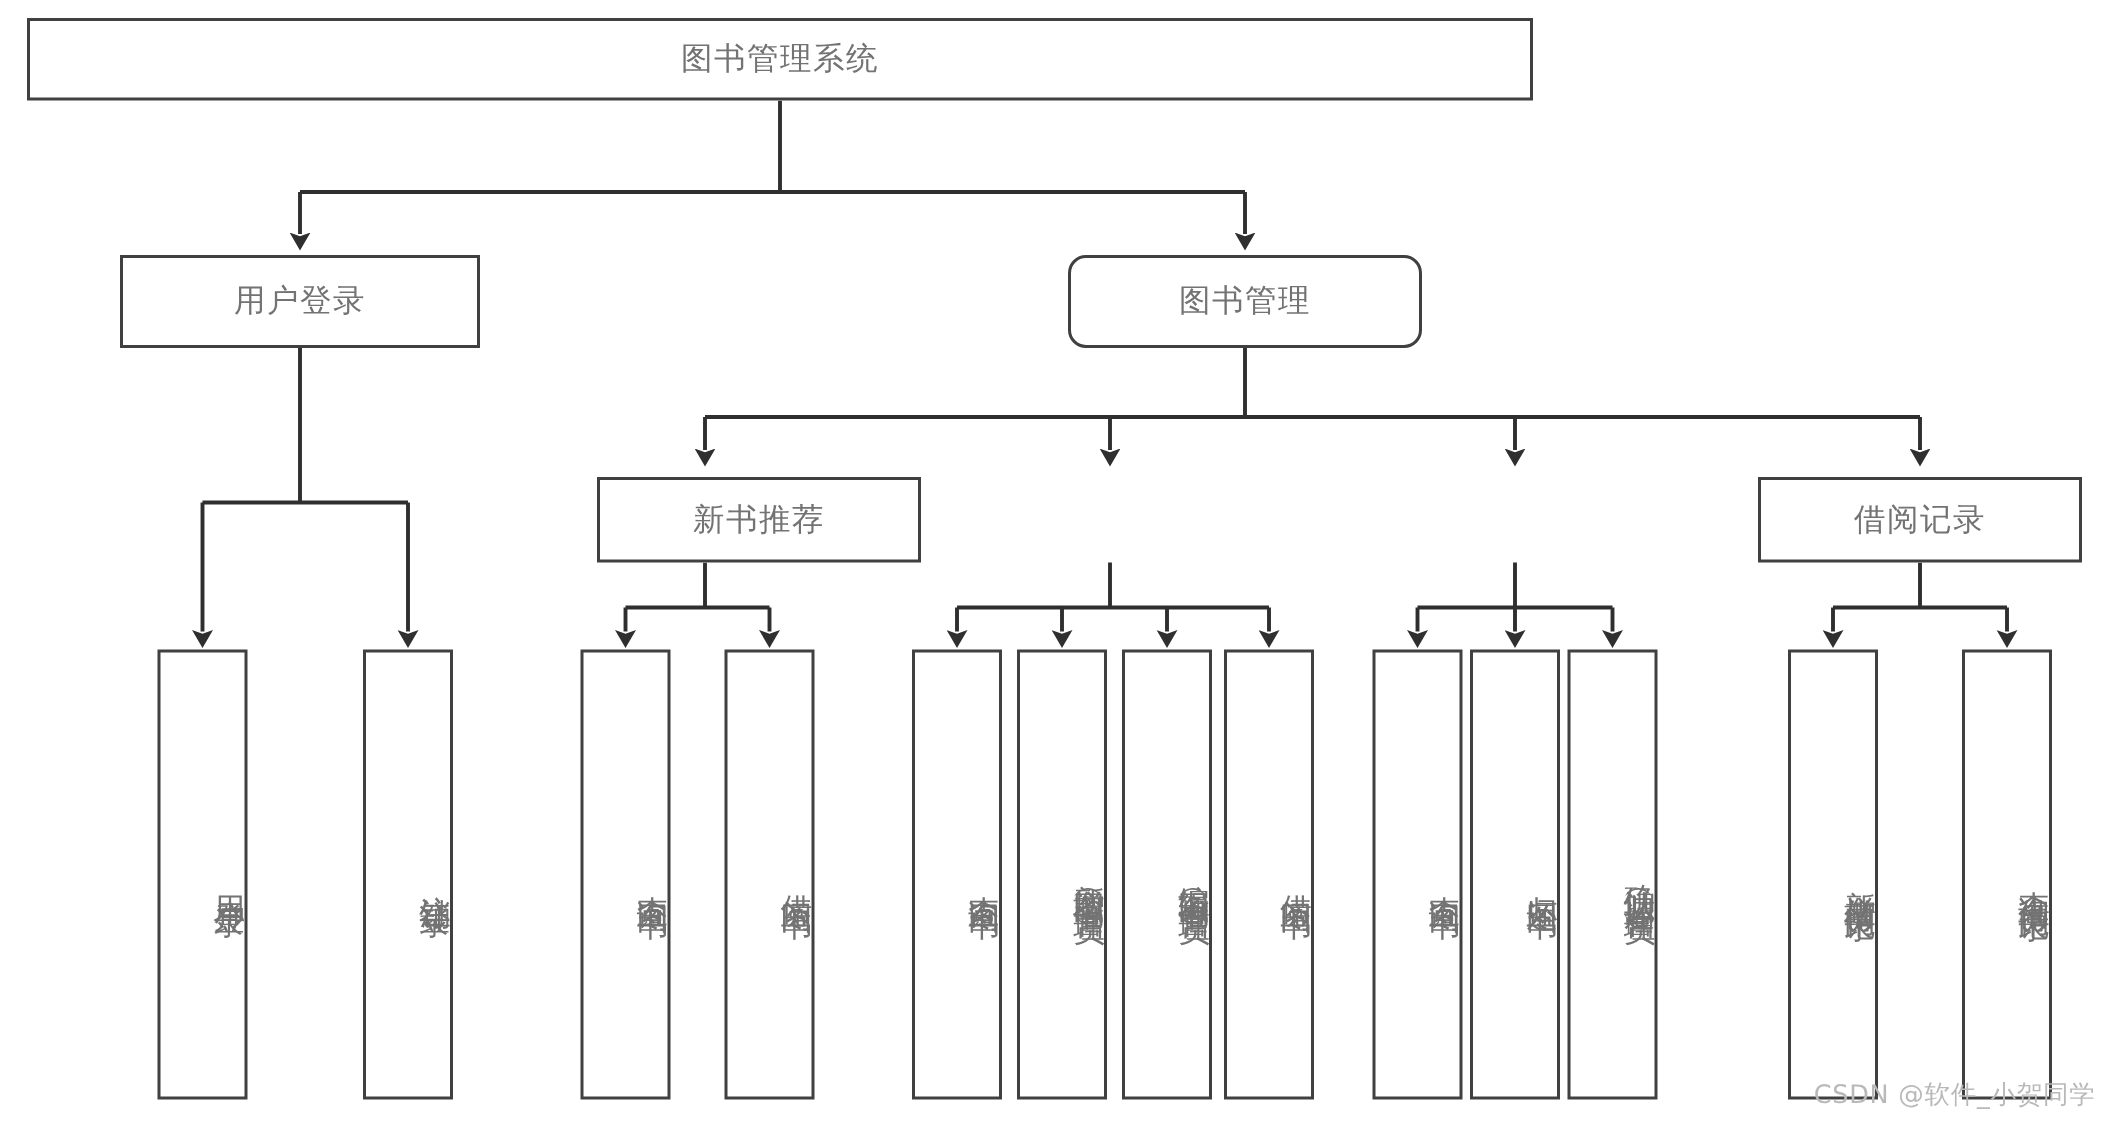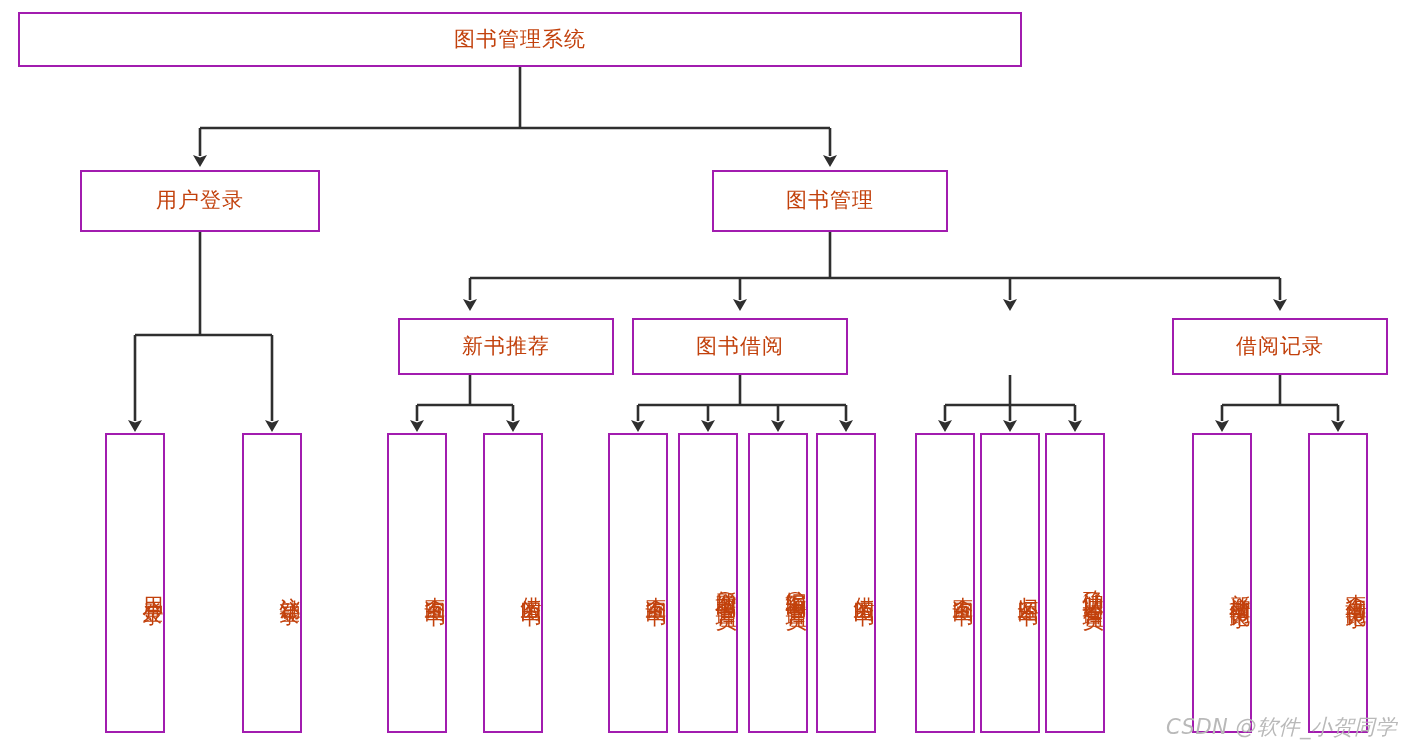--- a/index.html
+++ b/index.html
@@ -22,25 +22,25 @@
     left: 0;
     top: 0;
     width: 1405px;
     height: 747px;
     pointer-events: none;
   }
   .node {
     position: absolute;
     box-sizing: border-box;
     background: #ffffff;
-    border: 2px solid #a21caf;
+    border: 2px solid #404040;
     display: flex;
     align-items: center;
     justify-content: center;
-    color: #c2410c;
+    color: #737373;
   }
   .node.horiz {
     font-size: 21px;
     letter-spacing: 1px;
     line-height: 1.2;
   }
   .node.vert {
     writing-mode: vertical-rl;
     text-orientation: upright;
     font-size: 21px;
@@ -52,25 +52,24 @@
   .node.vert .vtext {
     writing-mode: vertical-rl;
     text-orientation: upright;
     white-space: nowrap;
     line-height: 1;
   }
   #watermark {
     position: absolute;
     right: 8px;
     bottom: 6px;
-    font-size: 21px;
+    font-size: 17px;
     color: #b9b9b9;
     letter-spacing: 0.5px;
     white-space: nowrap;
-    font-style: italic;
   }
 </style>
 </head>
 <body>
 
 <div id="canvas">
 
   <svg id="wires" viewBox="0 0 1405 747" xmlns="http://www.w3.org/2000/svg">
     <defs>
       <marker id="arw" markerWidth="12" markerHeight="14" refX="1" refY="7" orient="auto" markerUnits="userSpaceOnUse">
@@ -121,29 +120,26 @@
     </g>
   </svg>
 
   <div class="node horiz" style="left:18px; top:12px; width:1004px; height:55px;">
     <span>图书管理系统</span>
   </div>
 
   <div class="node horiz" style="left:80px; top:170px; width:240px; height:62px;">
     <span>用户登录</span>
   </div>
-  <div class="node horiz" style="left:712px; top:170px; width:236px; height:62px;">
+  <div class="node horiz" style="left:712px; top:170px; width:236px; height:62px;border-radius:12px;">
     <span>图书管理</span>
   </div>
 
   <div class="node horiz" style="left:362px; top:318px; width:216px; height:57px;margin-left:36px;">
     <span>新书推荐</span>
-  </div>
-  <div class="node horiz" style="left:632px; top:318px; width:216px; height:57px;">
-    <span>图书借阅</span>
   </div>
   <div class="node horiz" style="left:1172px; top:318px; width:216px; height:57px;">
     <span>借阅记录</span>
   </div>
 
   <div class="node vert" style="left:105px; top:433px; width:60px; height:300px;">
     <span class="vtext">用户登录</span>
   </div>
   <div class="node vert" style="left:242px; top:433px; width:60px; height:300px;">
     <span class="vtext">注销登录</span>

